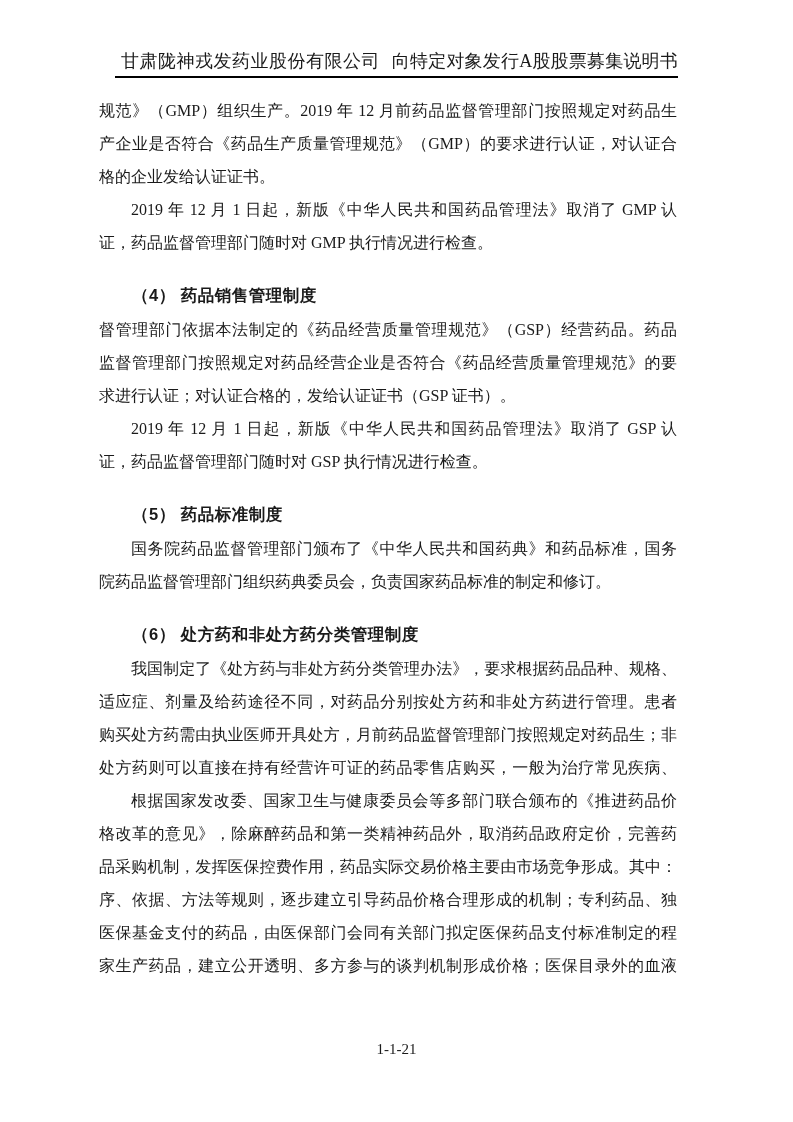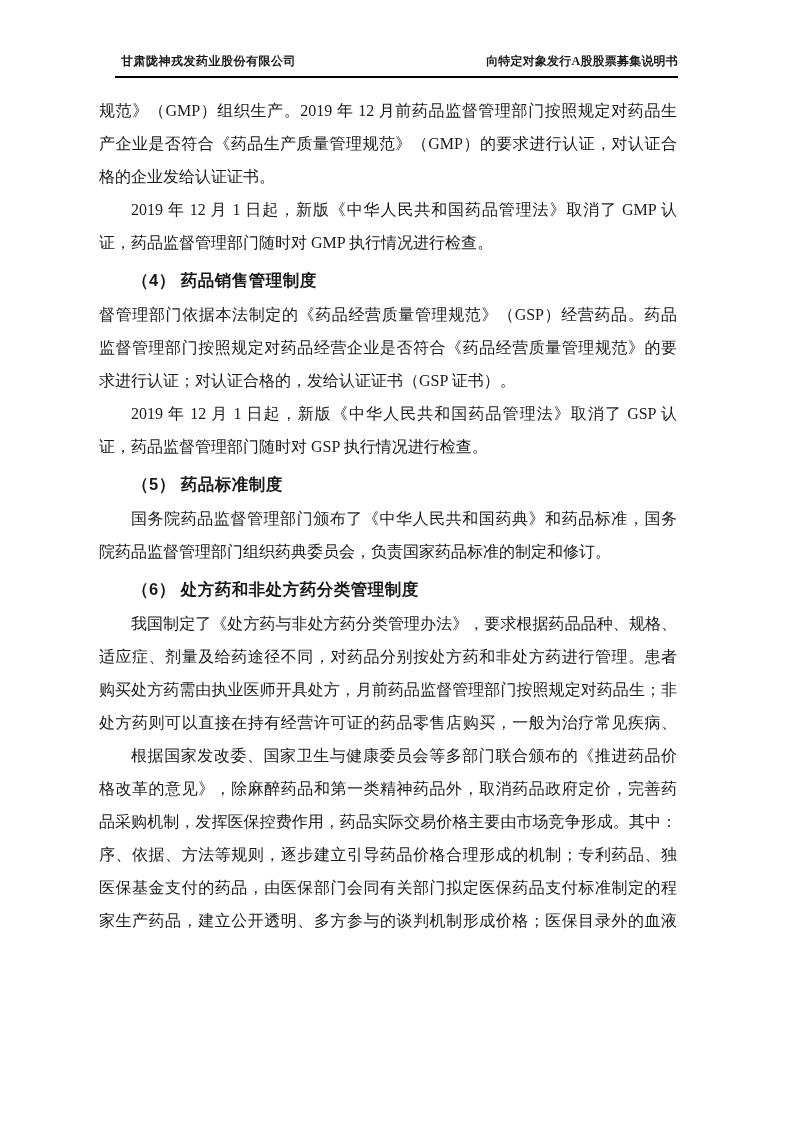--- a/index.html
+++ b/index.html
@@ -18,24 +18,23 @@
   }
   .page{
     position:absolute;inset:0;
     background:var(--page-bg);
   }
   
   .header{
     position:absolute;
     left:115px;width:563px;top:52px;
     display:flex;justify-content:space-between;align-items:baseline;
-    font-size:12px;line-height:19px;
+    font-size:18px;line-height:19px;
     border-bottom:2px solid var(--rule-color);
     padding-bottom:5px;
-    font-weight:bold;
   }
   .header .left{padding-left:6px;letter-spacing:0.5px;}
   .header .right{letter-spacing:0.2px;}
   
   .content{
     position:absolute;
     left:99px;width:578px;top:94px;
     font-size:16px;line-height:33px;
   }
   .paragraph{margin:0;}
@@ -48,21 +47,21 @@
     text-align-last:left;
     -moz-text-align-last:left;
   }
   .line.indent{text-indent:2em;}
   .heading{
     font-family:"Liberation Sans","DejaVu Sans",sans-serif;
     font-weight:700;
     font-size:16.5px;
     line-height:33px;
     text-indent:2em;
-    margin:5px 0 1px 0;
+    margin:20px 0 1px 0;
     letter-spacing:0.5px;
   }
   
   .footer{
     position:absolute;
     top:1040px;left:0;width:793px;
     text-align:center;
     font-size:15px;line-height:18px;
   }
 </style>
@@ -111,14 +110,17 @@
       <div class="paragraph">
         <div class="line indent">根据国家发改委、国家卫生与健康委员会等多部门联合颁布的《推进药品价</div>
         <div class="line">格改革的意见》，除麻醉药品和第一类精神药品外，取消药品政府定价，完善药</div>
         <div class="line">品采购机制，发挥医保控费作用，药品实际交易价格主要由市场竞争形成。其中：</div>
         <div class="line">序、依据、方法等规则，逐步建立引导药品价格合理形成的机制；专利药品、独</div>
         <div class="line">医保基金支付的药品，由医保部门会同有关部门拟定医保药品支付标准制定的程</div>
         <div class="line">家生产药品，建立公开透明、多方参与的谈判机制形成价格；医保目录外的血液</div>
       </div>
     </div>
 
+  <div class="footer">
+    <span>1-1-21</span>
+  </div>
 
 </div>
 
 </body></html>

